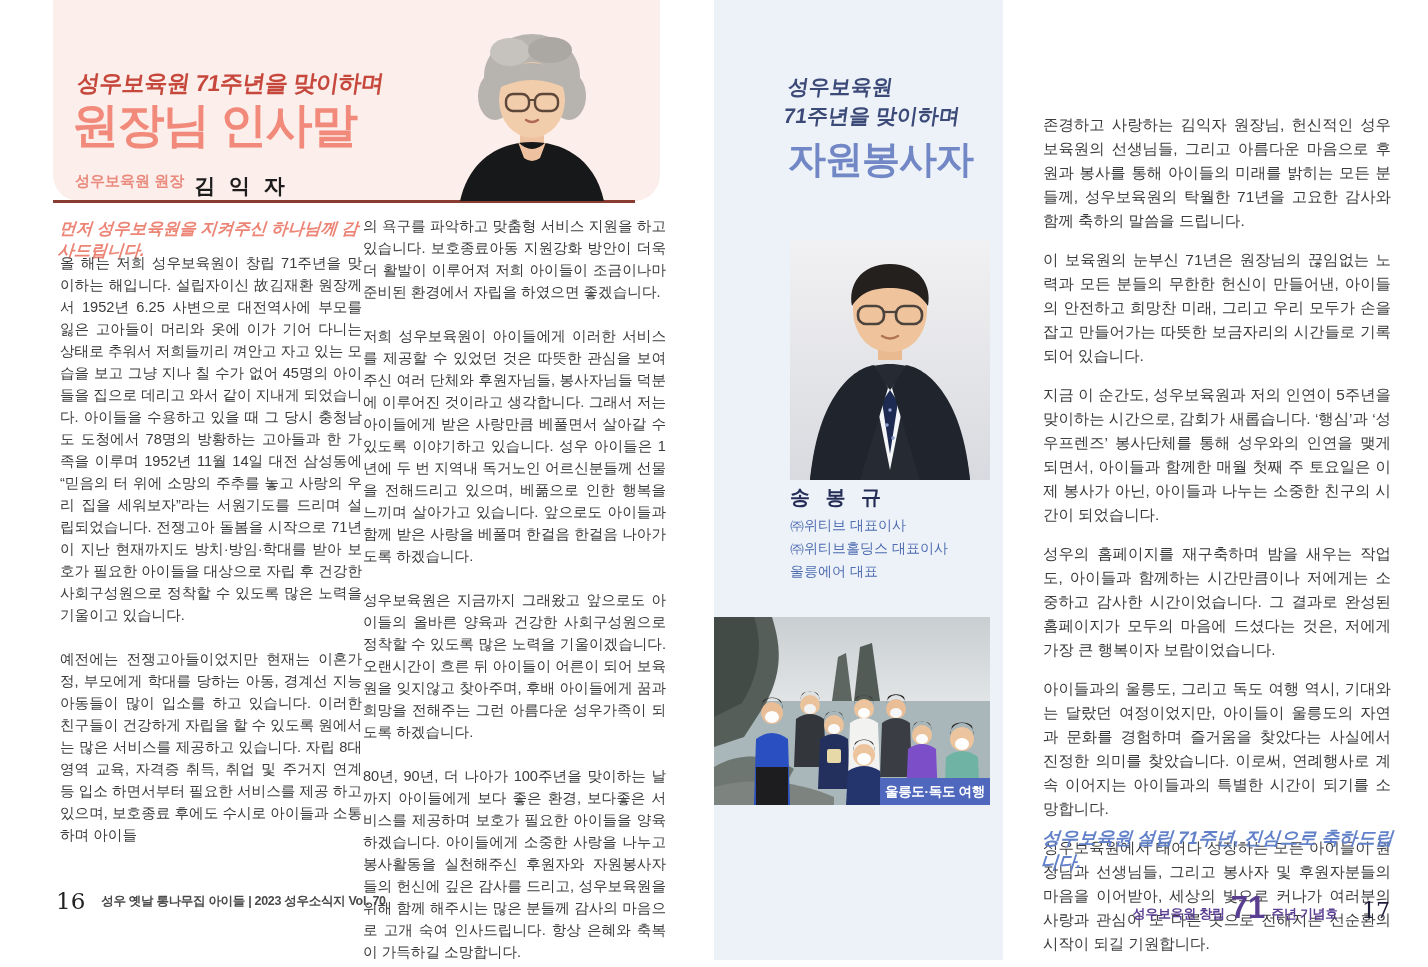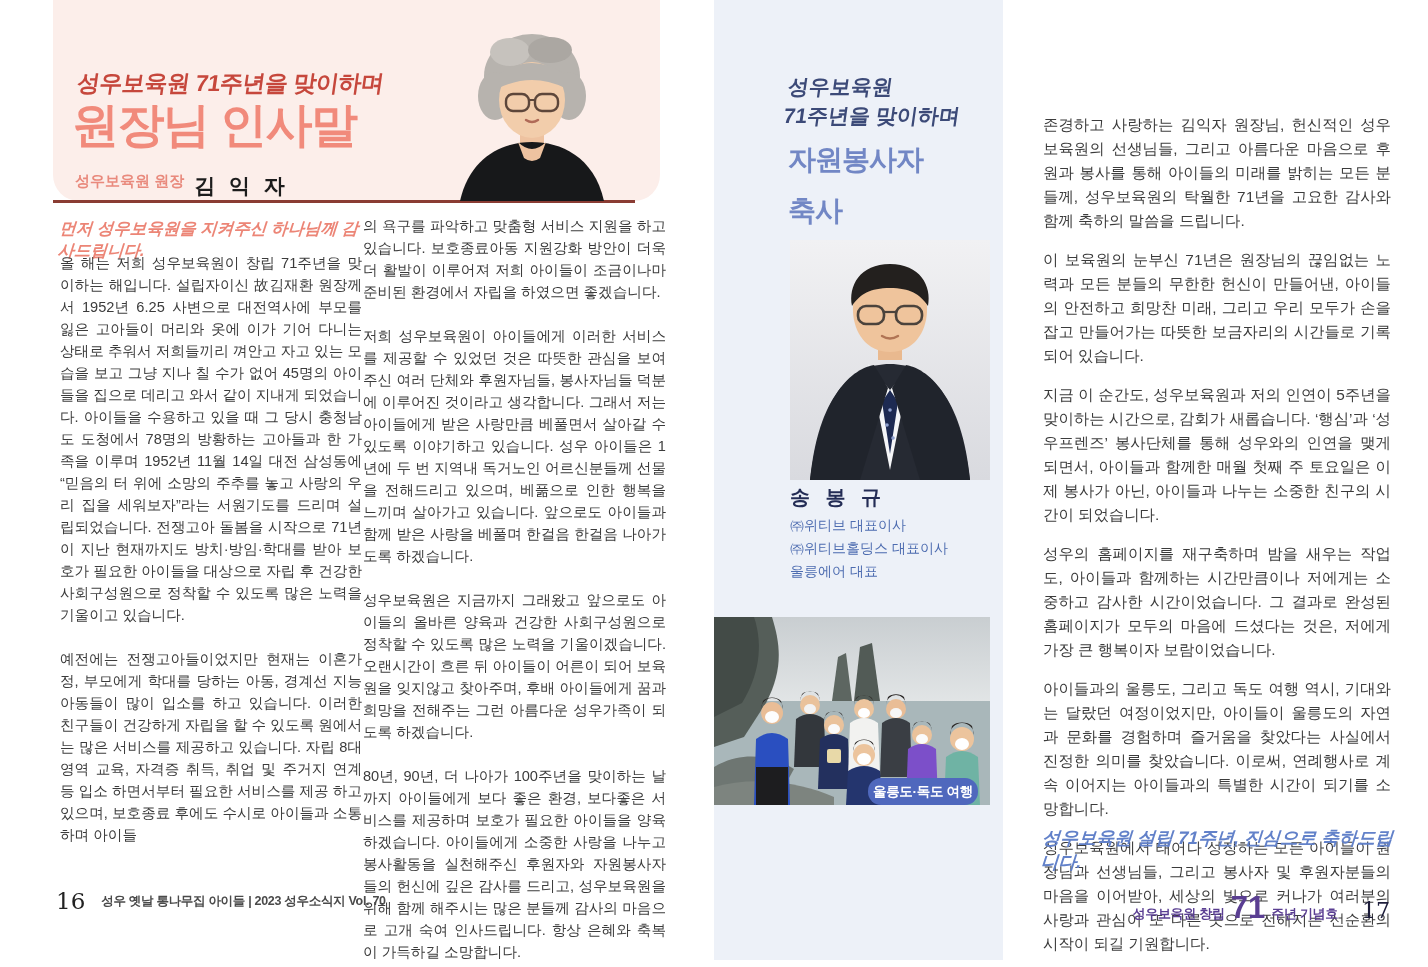--- a/index.html
+++ b/index.html
@@ -30,30 +30,30 @@
   .col2 { left:363px; top:215px; width:303px; }
 
   .footer-left { position:absolute; left:56px; top:888px; display:flex; align-items:center; gap:16px; }
   .footer-left .pageno { font-family:"DejaVu Serif", serif; font-size:23px; color:#222; }
   .footer-left .caption { font-size:12.5px; font-weight:bold; color:#4a4a4a; letter-spacing:-0.3px; }
 
   
   .blue-panel { position:absolute; left:714px; top:0; width:289px; height:960px; background:#edf1f8; }
   .rp-eyebrow { position:absolute; left:790px; top:72px; font-size:21px; font-weight:bold;
                 color:#3c4a78; line-height:29px; transform:skewX(-8deg); transform-origin:left top; }
-  .rp-title { position:absolute; left:788px; top:134px; font-size:28px; font-weight:bold;
+  .rp-title { position:absolute; left:788px; top:134px; font-size:38px; font-weight:bold;
               color:#7287c5; line-height:51px; letter-spacing:-1px; }
   .portrait-man { position:absolute; left:790px; top:240px; width:200px; height:240px; overflow:hidden; }
   .rp-name { position:absolute; left:790px; top:484px; font-size:20px; font-weight:bold;
              color:#232c55; letter-spacing:5px; }
   .rp-titles { position:absolute; left:790px; top:514px; font-size:14px; color:#4d6cb0; line-height:23px; }
   .group-photo { position:absolute; left:714px; top:617px; width:276px; height:188px; overflow:hidden; }
-  .photo-badge { position:absolute; right:12px; bottom:0; width:110px; height:27px; background:#4f68bd;
+  .photo-badge { position:absolute; right:0; bottom:0; width:110px; height:27px; background:#4f68bd;
                  color:#ffffff; font-size:13.5px; font-weight:bold; display:flex; align-items:center;
-                 justify-content:center; letter-spacing:-0.3px;border-radius:13px; }
+                 justify-content:center; letter-spacing:-0.3px; }
 
   .rp-col { position:absolute; left:1043px; top:113px; width:348px; font-size:15.4px;
             line-height:24px; text-align:justify; color:#3b3b3b; }
   .rp-col p { margin-bottom:15px; }
   .handwritten-blue { position:absolute; left:1043px; top:826px; width:360px; font-size:18px;
                       font-style:italic; font-weight:bold; color:#6281c9;
                       transform:skewX(-4deg); transform-origin:left top; }
 
   .footer-right { position:absolute; right:38px; top:888px; display:flex; align-items:baseline; gap:4px; }
   .footer-right .txt { font-size:13px; font-weight:bold; color:#5a3e92; letter-spacing:-0.3px; }
@@ -123,21 +123,20 @@
 
     <div class="blue-panel"></div>
 
     <div class="rp-eyebrow">
       <div>성우보육원</div>
       <div>71주년을 맞이하며</div>
     </div>
 
     <div class="rp-title">
       <div>자원봉사자</div>
-      <div>축사</div>
     </div>
 
     <div class="portrait-man">
       <svg width="200" height="240" viewBox="0 0 200 240">
         <defs>
           <linearGradient id="mbg" x1="0" y1="0" x2="0" y2="1">
             <stop offset="0" stop-color="#f1f1f3"></stop>
               <stop offset="1" stop-color="#d9dadf"></stop>
           </linearGradient>
         </defs>

